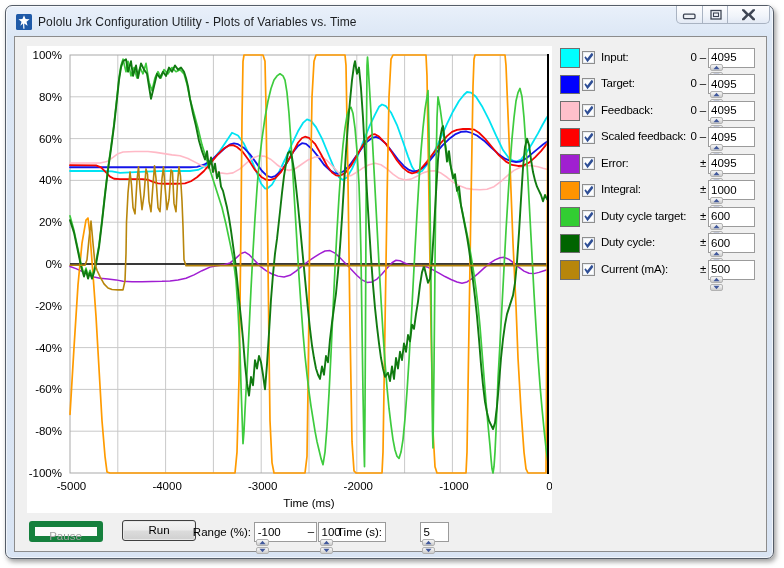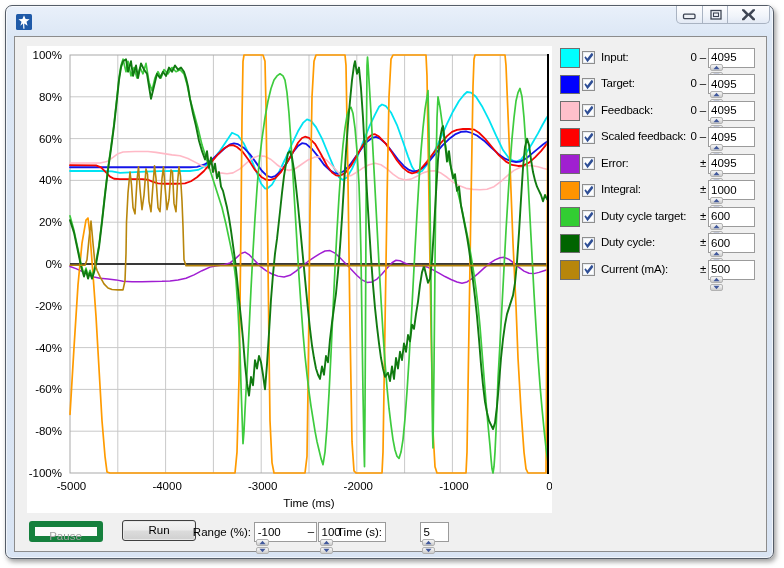--- a/index.html
+++ b/index.html
@@ -27,20 +27,21 @@
 .btn.run { border:1px solid #404040; background:linear-gradient(#f4f4f4,#ebebeb 48%,#dcdcdc 52%,#d0d0d0); color:#000;
   box-shadow:0 0 0 1px #e8e8e8 inset; }
 .blab { position:absolute; z-index:5; font-size:11.5px; color:#000; white-space:nowrap; }
 </style></head>
 <body>
 <div class="win">
 <svg class="appicon" width="16" height="16" viewBox="0 0 16 16">
       <rect x="0" y="0" width="16" height="16" rx="1.5" fill="#1f5aa8"></rect>
       <path d="M8 1.2 L9.6 5.0 L13.6 5.2 L10.5 7.8 L11.6 11.8 L8.2 9.5 L8.5 14.8 L7.3 14.8 L7.0 9.6 L4.4 11.8 L5.5 7.8 L2.4 5.2 L6.4 5.0 Z" fill="#ffffff"></path>
     </svg>
+<div class="titletext">Pololu Jrk Configuration Utility - Plots of Variables vs. Time</div>
 <div class="capgroup">
 <div class="capbtn" style="width:25px"><svg width="25" height="17" viewBox="0 0 25 17">
           <rect x="6.5" y="8.2" width="11.5" height="4.4" rx="1" fill="#eef1f6" stroke="#3e4554" stroke-width="1.3"></rect>
         </svg></div>
 <div class="capbtn" style="width:26px;border-left:1px solid #a9b3c2;border-right:1px solid #a9b3c2"><svg width="26" height="17" viewBox="0 0 26 17">
           <rect x="8" y="4.5" width="10" height="8.5" fill="none" stroke="#3e4554" stroke-width="1.3"></rect>
           <rect x="10.5" y="7" width="5" height="3.5" fill="none" stroke="#3e4554" stroke-width="1.1"></rect>
         </svg></div>
 <div class="capbtn" style="width:41px"><svg width="41" height="17" viewBox="0 0 41 17">
           <path d="M14.0 3.2 L16.2 3.2 L20.5 7.6 L24.8 3.2 L27.0 3.2 L27.0 4.6 L23.0 8.7 L27.0 12.8 L27.0 14.2 L24.8 14.2 L20.5 9.8 L16.2 14.2 L14.0 14.2 L14.0 12.8 L18.0 8.7 L14.0 4.6 Z" fill="#3e4554" stroke="#fafbfd" stroke-width="0.8" paint-order="stroke"></path>

